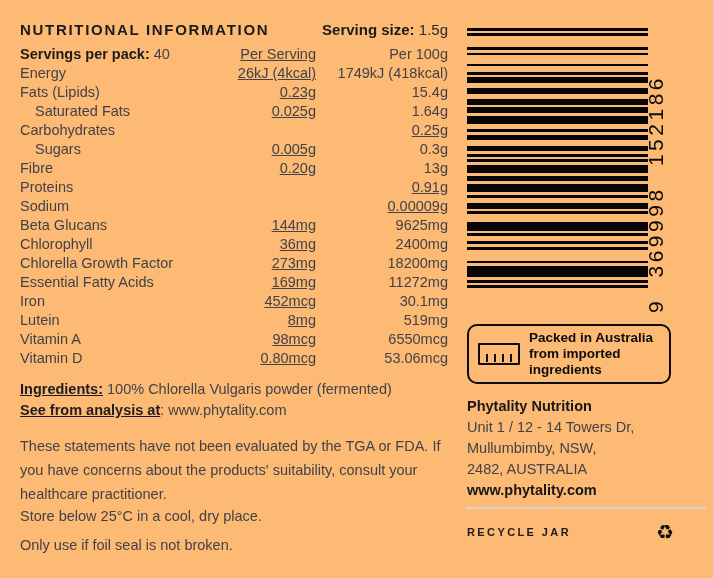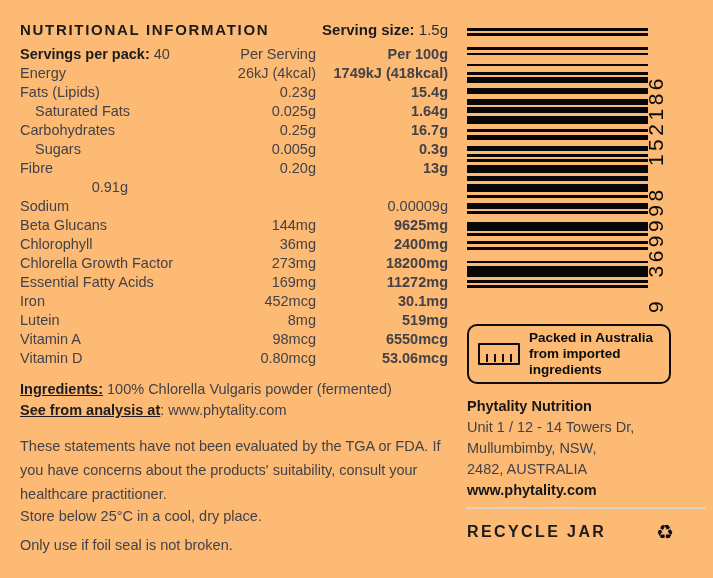--- a/index.html
+++ b/index.html
@@ -11,22 +11,22 @@
   
   .left { position:absolute; left:20px; top:21px; width:428px; }
   .header-row { display:flex; justify-content:space-between; align-items:flex-end; margin-bottom:6px; }
   .title { font-size:15px; font-weight:bold; letter-spacing:1.7px; color:#1b1b1e; }
   .serving { font-size:15px; color:#2a2a2e; }
   .serving .b { font-weight:bold; color:#1b1b1e; }
   .trow { display:flex; height:19px; align-items:center; font-size:14.5px; color:#424248; }
   .trow .tlabel { flex:1; white-space:nowrap; }
   .trow .tlabel.indent { padding-left:15px; }
   .trow .tval { text-align:right; white-space:nowrap; }
-  .trow .v1 { width:108px; }
-  .trow .v2 { width:132px;font-weight:bold; }
+  .trow .v1 { width:108px;text-decoration:underline; }
+  .trow .v2 { width:132px; }
   .trow.head .tlabel { font-weight:bold; color:#1b1b1e; }
   .trow.head .tlabel .val { font-weight:normal; color:#424248; }
   .ingredients { margin-top:12px; font-size:14.5px; line-height:21px; }
   .ingredients .b { font-weight:bold; color:#1d1d21;text-decoration:underline; }
   .disclaimer { margin-top:13px; font-size:14.5px; line-height:24px; width:432px; }
   .storage { margin-top:2px; font-size:14.5px; }
   .seal { margin-top:13px; font-size:14.5px; }
   
   .barcode-bars { position:absolute; left:467px; top:28px; width:181px; height:260px; }
   .barcode-bars .bar { position:absolute; left:0; width:100%; background:#070707; }
@@ -46,21 +46,21 @@
     display:flex; justify-content:space-evenly; align-items:flex-end; flex-shrink:0; padding-bottom:1px; }
   .tray-icon i { display:block; width:2px; height:8px; background:#0c0c0c; }
   .packed-text { font-size:13.5px; font-weight:bold; line-height:16px; color:#0c0c0c; }
   
   .address { position:absolute; left:467px; top:396px; font-size:14.5px; line-height:21px; color:#424248; }
   .address .b { font-weight:bold; color:#17171a; }
   
   .divider { position:absolute; left:466px; top:507px; width:240px; height:2px; background:#d9d3c9; }
   .recycle-row { position:absolute; left:467px; top:520px; width:207px; height:24px;
     display:flex; justify-content:space-between; align-items:center; }
-  .recycle-label { font-size:16px; font-weight:bold; letter-spacing:2.4px; color:#1b1b1e; }
+  .recycle-label { font-size:11px; font-weight:bold; letter-spacing:2.4px; color:#1b1b1e; }
   .recycle-icon { font-size:20px; color:#0c0c0c; line-height:1; }
 </style>
 </head>
 <body>
 
 <div class="page">
 
   <div class="left">
     <div class="header-row">
       <span class="title">NUTRITIONAL INFORMATION</span>
@@ -85,33 +85,33 @@
           <span class="tval v2">15.4g</span>
         </div>
         <div class="trow">
           <span class="tlabel indent">Saturated Fats</span>
           <span class="tval v1">0.025g</span>
           <span class="tval v2">1.64g</span>
         </div>
         <div class="trow">
           <span class="tlabel">Carbohydrates</span>
           <span class="tval v1">0.25g</span>
-          <span class="tval v2">16.7g</span>
         </div>
         <div class="trow">
           <span class="tlabel indent">Sugars</span>
           <span class="tval v1">0.005g</span>
           <span class="tval v2">0.3g</span>
         </div>
         <div class="trow">
           <span class="tlabel">Fibre</span>
           <span class="tval v1">0.20g</span>
           <span class="tval v2">13g</span>
         </div>
         <div class="trow">
+          <span class="tlabel">Proteins</span>
           <span class="tval v1">0.91g</span>
         </div>
         <div class="trow">
           <span class="tlabel">Sodium</span>
           <span class="tval v1">0.00009g</span>
         </div>
         <div class="trow">
           <span class="tlabel">Beta Glucans</span>
           <span class="tval v1">144mg</span>
           <span class="tval v2">9625mg</span>

